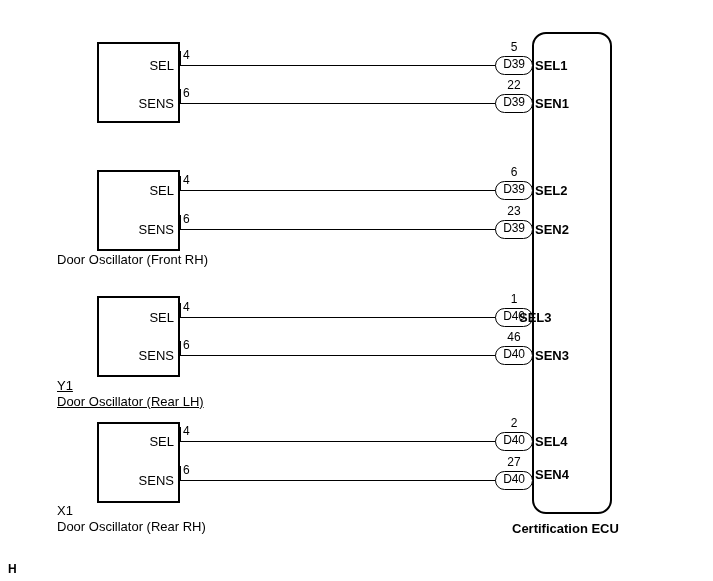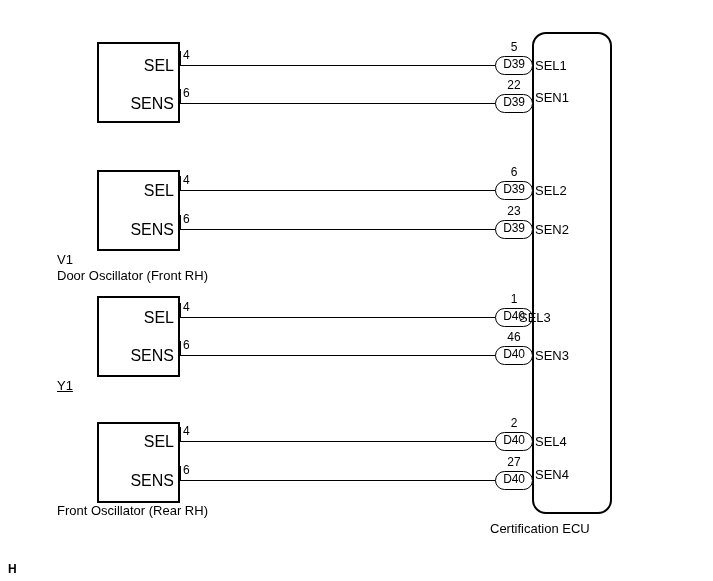--- a/index.html
+++ b/index.html
@@ -37,21 +37,21 @@
   
   .pin-stub {
     position: absolute;
     width: 0;
     border-left: 1.5px solid #000;
   }
 
   
   .pin-label {
     position: absolute;
-    font-size: 16px;
+    font-size: 13px;
     line-height: 13px;
     text-align: right;
     white-space: nowrap;
   }
 
   
   .pin-num {
     position: absolute;
     font-size: 12px;
     line-height: 12px;
@@ -94,20 +94,21 @@
     background: #fff;
     box-sizing: border-box;
   }
 
   
   .ecu-term {
     position: absolute;
     font-size: 13px;
     line-height: 13px;
     white-space: nowrap;
+    font-weight: bold;
   }
 
   
   .caption {
     position: absolute;
     font-size: 13px;
     line-height: 15.5px;
     white-space: nowrap;
   }
   .caption .code { display: block; }
@@ -145,77 +146,78 @@
       <div class="wire" style="left: 180px; top: 65px; width: 317px;"></div>
       <div class="conn-num" style="left: 495px; top: 41px;">5</div>
       <div class="connector" style="left: 495px; top: 56px;">D39</div>
       <div class="ecu-term" style="left: 535px; top: 59px;">SEL1</div>
       <div class="pin-label" style="left: 101px; top: 97px; width: 73px;">SENS</div>
       <div class="pin-stub" style="left: 180px; top: 89px; height: 14px;"></div>
       <div class="pin-num" style="left: 183px; top: 87px;">6</div>
       <div class="wire" style="left: 180px; top: 103px; width: 317px;"></div>
       <div class="conn-num" style="left: 495px; top: 79px;">22</div>
       <div class="connector" style="left: 495px; top: 94px;">D39</div>
-      <div class="ecu-term" style="left: 535px; top: 91px;">SEN1</div>
+      <div class="ecu-term" style="left: 535px; top: 97px;">SEN1</div>
       <div class="caption" style="left: 57px; top: 126px;">
       </div>
       <div class="device-box" style="left: 97px; top: 170px; width: 83px; height: 81px;"></div>
       <div class="pin-label" style="left: 101px; top: 184px; width: 73px;">SEL</div>
       <div class="pin-stub" style="left: 180px; top: 176px; height: 14px;"></div>
       <div class="pin-num" style="left: 183px; top: 174px;">4</div>
       <div class="wire" style="left: 180px; top: 190px; width: 317px;"></div>
       <div class="conn-num" style="left: 495px; top: 166px;">6</div>
       <div class="connector" style="left: 495px; top: 181px;">D39</div>
       <div class="ecu-term" style="left: 535px; top: 184px;">SEL2</div>
       <div class="pin-label" style="left: 101px; top: 223px; width: 73px;">SENS</div>
       <div class="pin-stub" style="left: 180px; top: 215px; height: 14px;"></div>
       <div class="pin-num" style="left: 183px; top: 213px;">6</div>
       <div class="wire" style="left: 180px; top: 229px; width: 317px;"></div>
       <div class="conn-num" style="left: 495px; top: 205px;">23</div>
       <div class="connector" style="left: 495px; top: 220px;">D39</div>
       <div class="ecu-term" style="left: 535px; top: 223px;">SEN2</div>
       <div class="caption" style="left: 57px; top: 252px;">
-        <span class="code">V1</span>
         <span class="name">Door Oscillator (Front RH)</span>
       </div>
       <div class="device-box" style="left: 97px; top: 296px; width: 83px; height: 81px;"></div>
       <div class="pin-label" style="left: 101px; top: 311px; width: 73px;">SEL</div>
       <div class="pin-stub" style="left: 180px; top: 303px; height: 14px;"></div>
       <div class="pin-num" style="left: 183px; top: 301px;">4</div>
       <div class="wire" style="left: 180px; top: 317px; width: 317px;"></div>
       <div class="conn-num" style="left: 495px; top: 293px;">1</div>
       <div class="connector" style="left: 495px; top: 308px;">D40</div>
       <div class="ecu-term" style="left: 519px; top: 311px;">SEL3</div>
       <div class="pin-label" style="left: 101px; top: 349px; width: 73px;">SENS</div>
       <div class="pin-stub" style="left: 180px; top: 341px; height: 14px;"></div>
       <div class="pin-num" style="left: 183px; top: 339px;">6</div>
       <div class="wire" style="left: 180px; top: 355px; width: 317px;"></div>
       <div class="conn-num" style="left: 495px; top: 331px;">46</div>
       <div class="connector" style="left: 495px; top: 346px;">D40</div>
       <div class="ecu-term" style="left: 535px; top: 349px;">SEN3</div>
       <div class="caption" style="left: 57px; top: 378px; text-decoration: underline;">
         <span class="code">Y1</span>
+        <span class="name">Door Oscillator (Rear LH)</span>
       </div>
       <div class="device-box" style="left: 97px; top: 422px; width: 83px; height: 81px;"></div>
       <div class="pin-label" style="left: 101px; top: 435px; width: 73px;">SEL</div>
       <div class="pin-stub" style="left: 180px; top: 427px; height: 14px;"></div>
       <div class="pin-num" style="left: 183px; top: 425px;">4</div>
       <div class="wire" style="left: 180px; top: 441px; width: 317px;"></div>
       <div class="conn-num" style="left: 495px; top: 417px;">2</div>
       <div class="connector" style="left: 495px; top: 432px;">D40</div>
       <div class="ecu-term" style="left: 535px; top: 435px;">SEL4</div>
       <div class="pin-label" style="left: 101px; top: 474px; width: 73px;">SENS</div>
       <div class="pin-stub" style="left: 180px; top: 466px; height: 14px;"></div>
       <div class="pin-num" style="left: 183px; top: 464px;">6</div>
       <div class="wire" style="left: 180px; top: 480px; width: 317px;"></div>
       <div class="conn-num" style="left: 495px; top: 456px;">27</div>
       <div class="connector" style="left: 495px; top: 471px;">D40</div>
       <div class="ecu-term" style="left: 535px; top: 468px;">SEN4</div>
       <div class="caption" style="left: 57px; top: 503px;">
-        <span class="name">Front Oscillator (Rear RH)</span>
+        <span class="code">X1</span>
+        <span class="name">Door Oscillator (Rear RH)</span>
       </div>
     </div>
 
-  <div id="ecu-caption" style="left:490px; top:521px;">Certification ECU</div>
+  <div id="ecu-caption" style="left:512px; top:521px;font-weight:bold;">Certification ECU</div>
 
   <div id="page-marker" style="left:8px; top:563px;">H</div>
 
 </div>
 
 </body></html>

